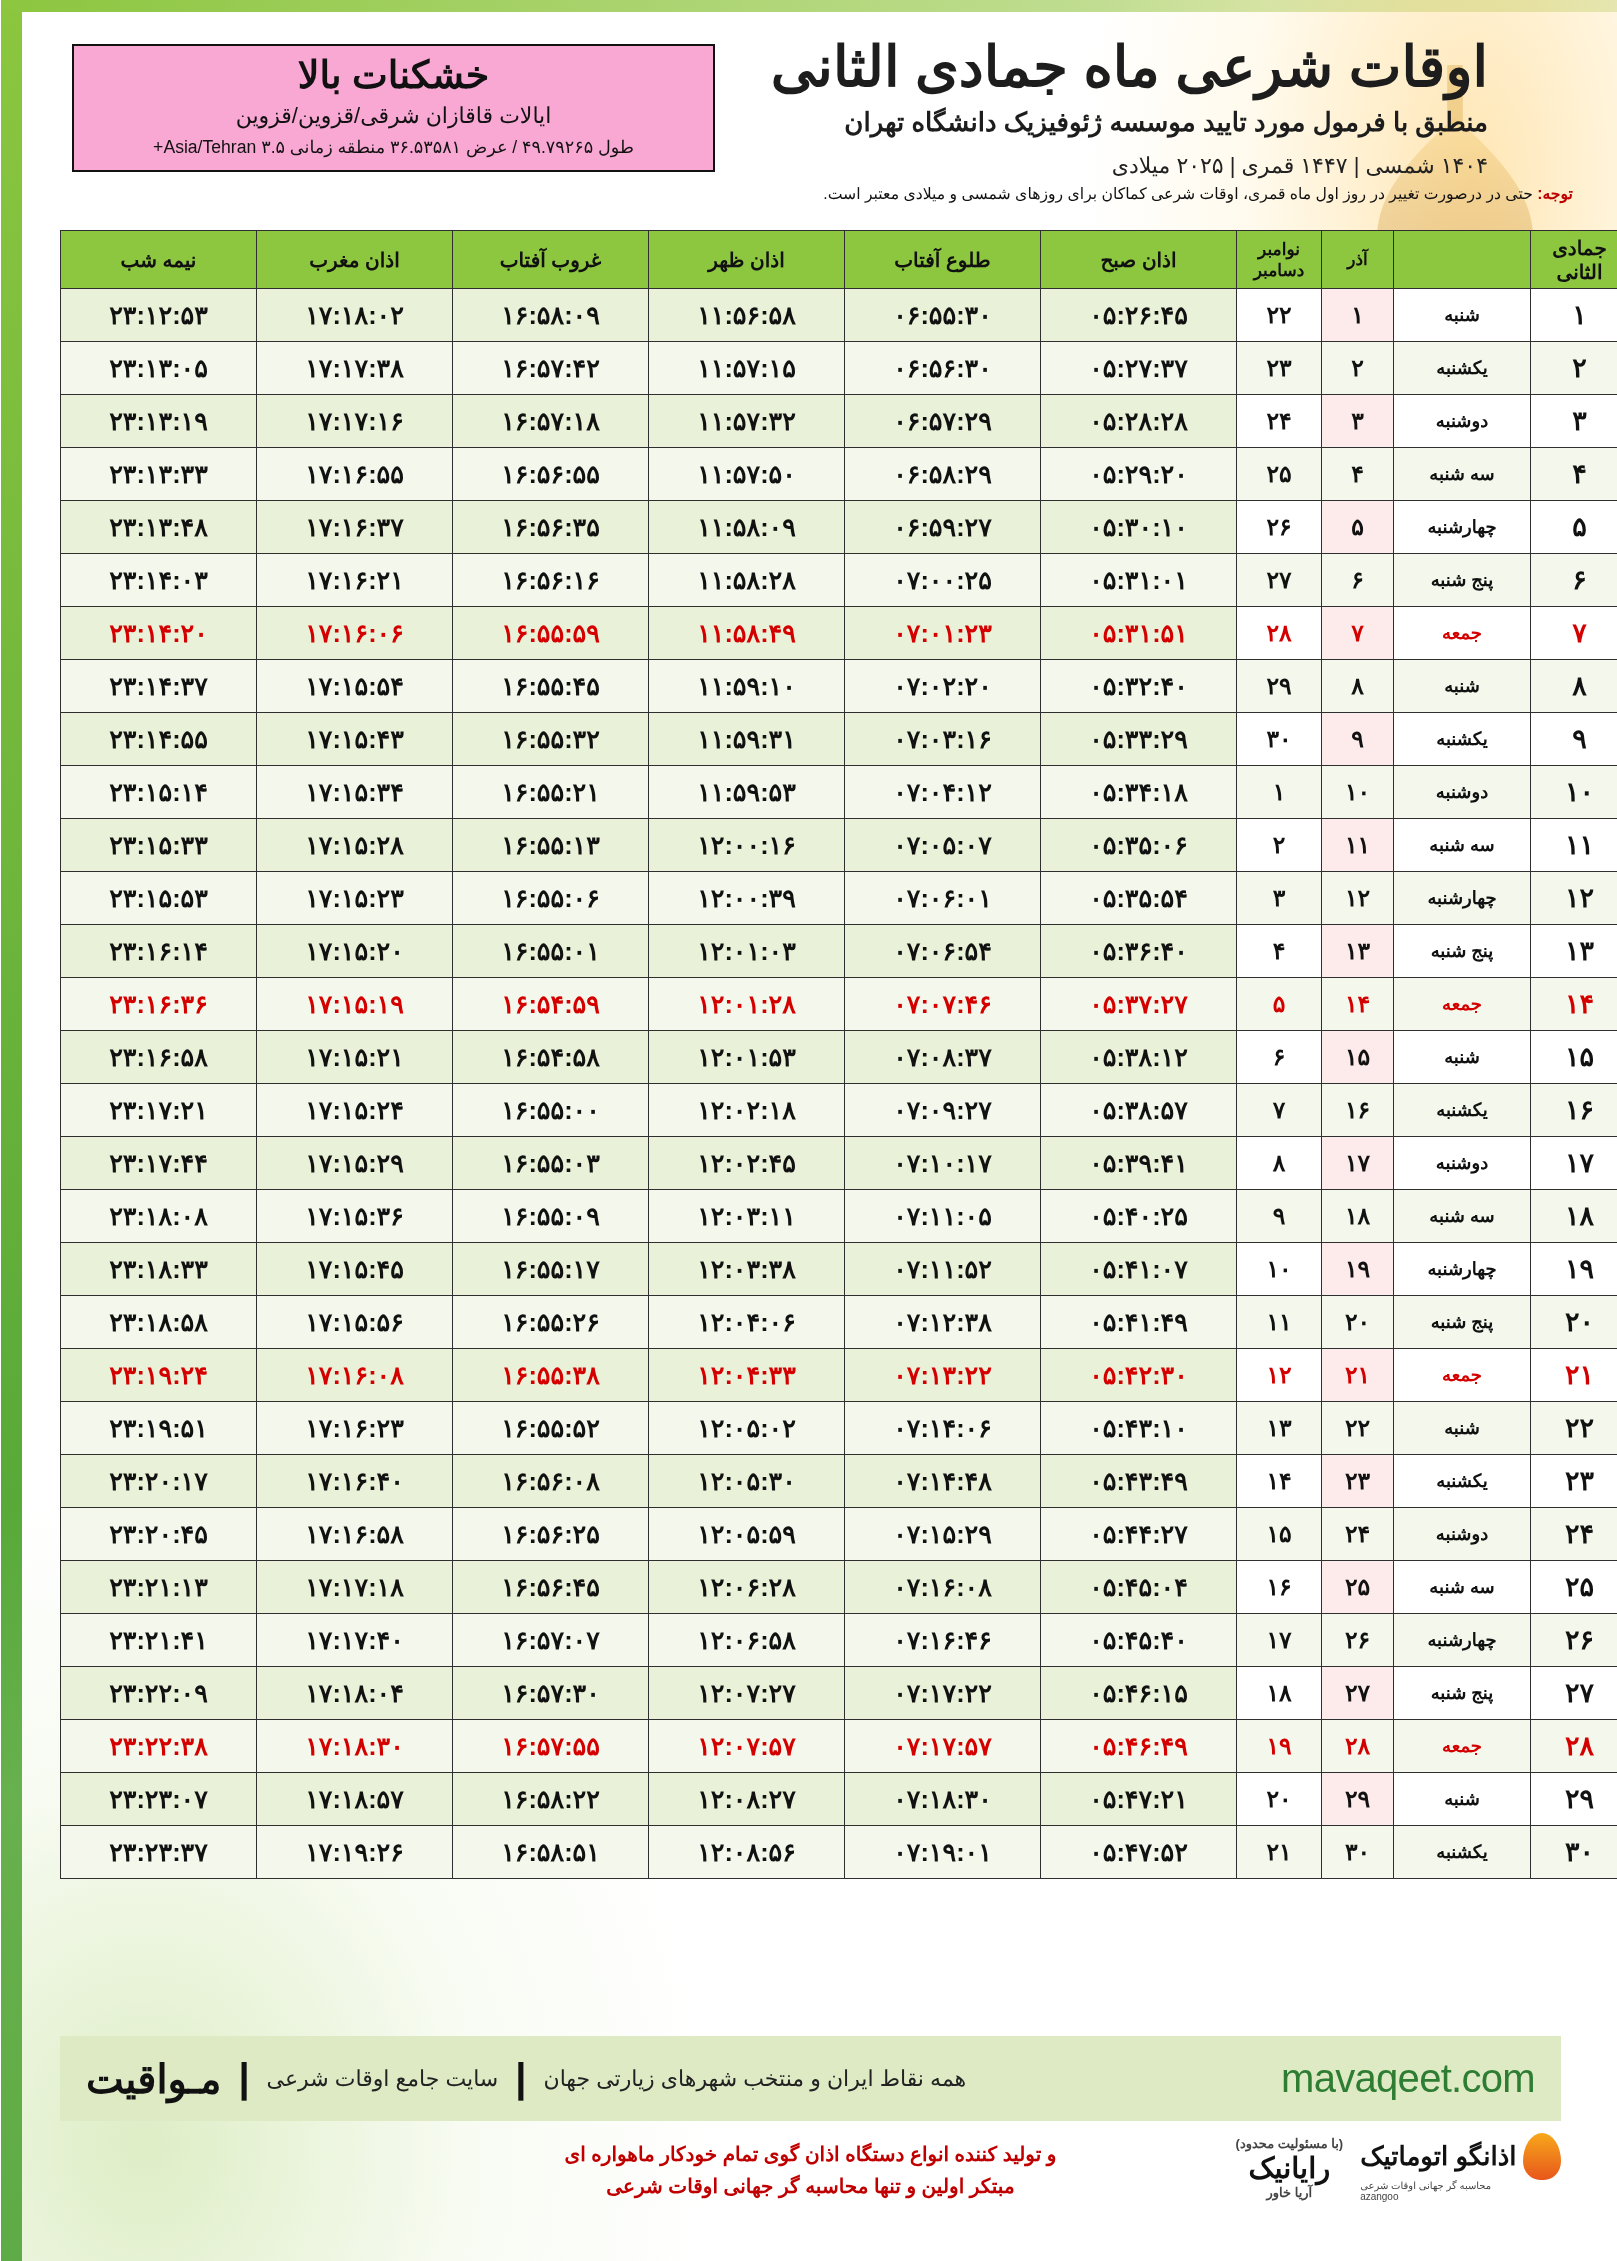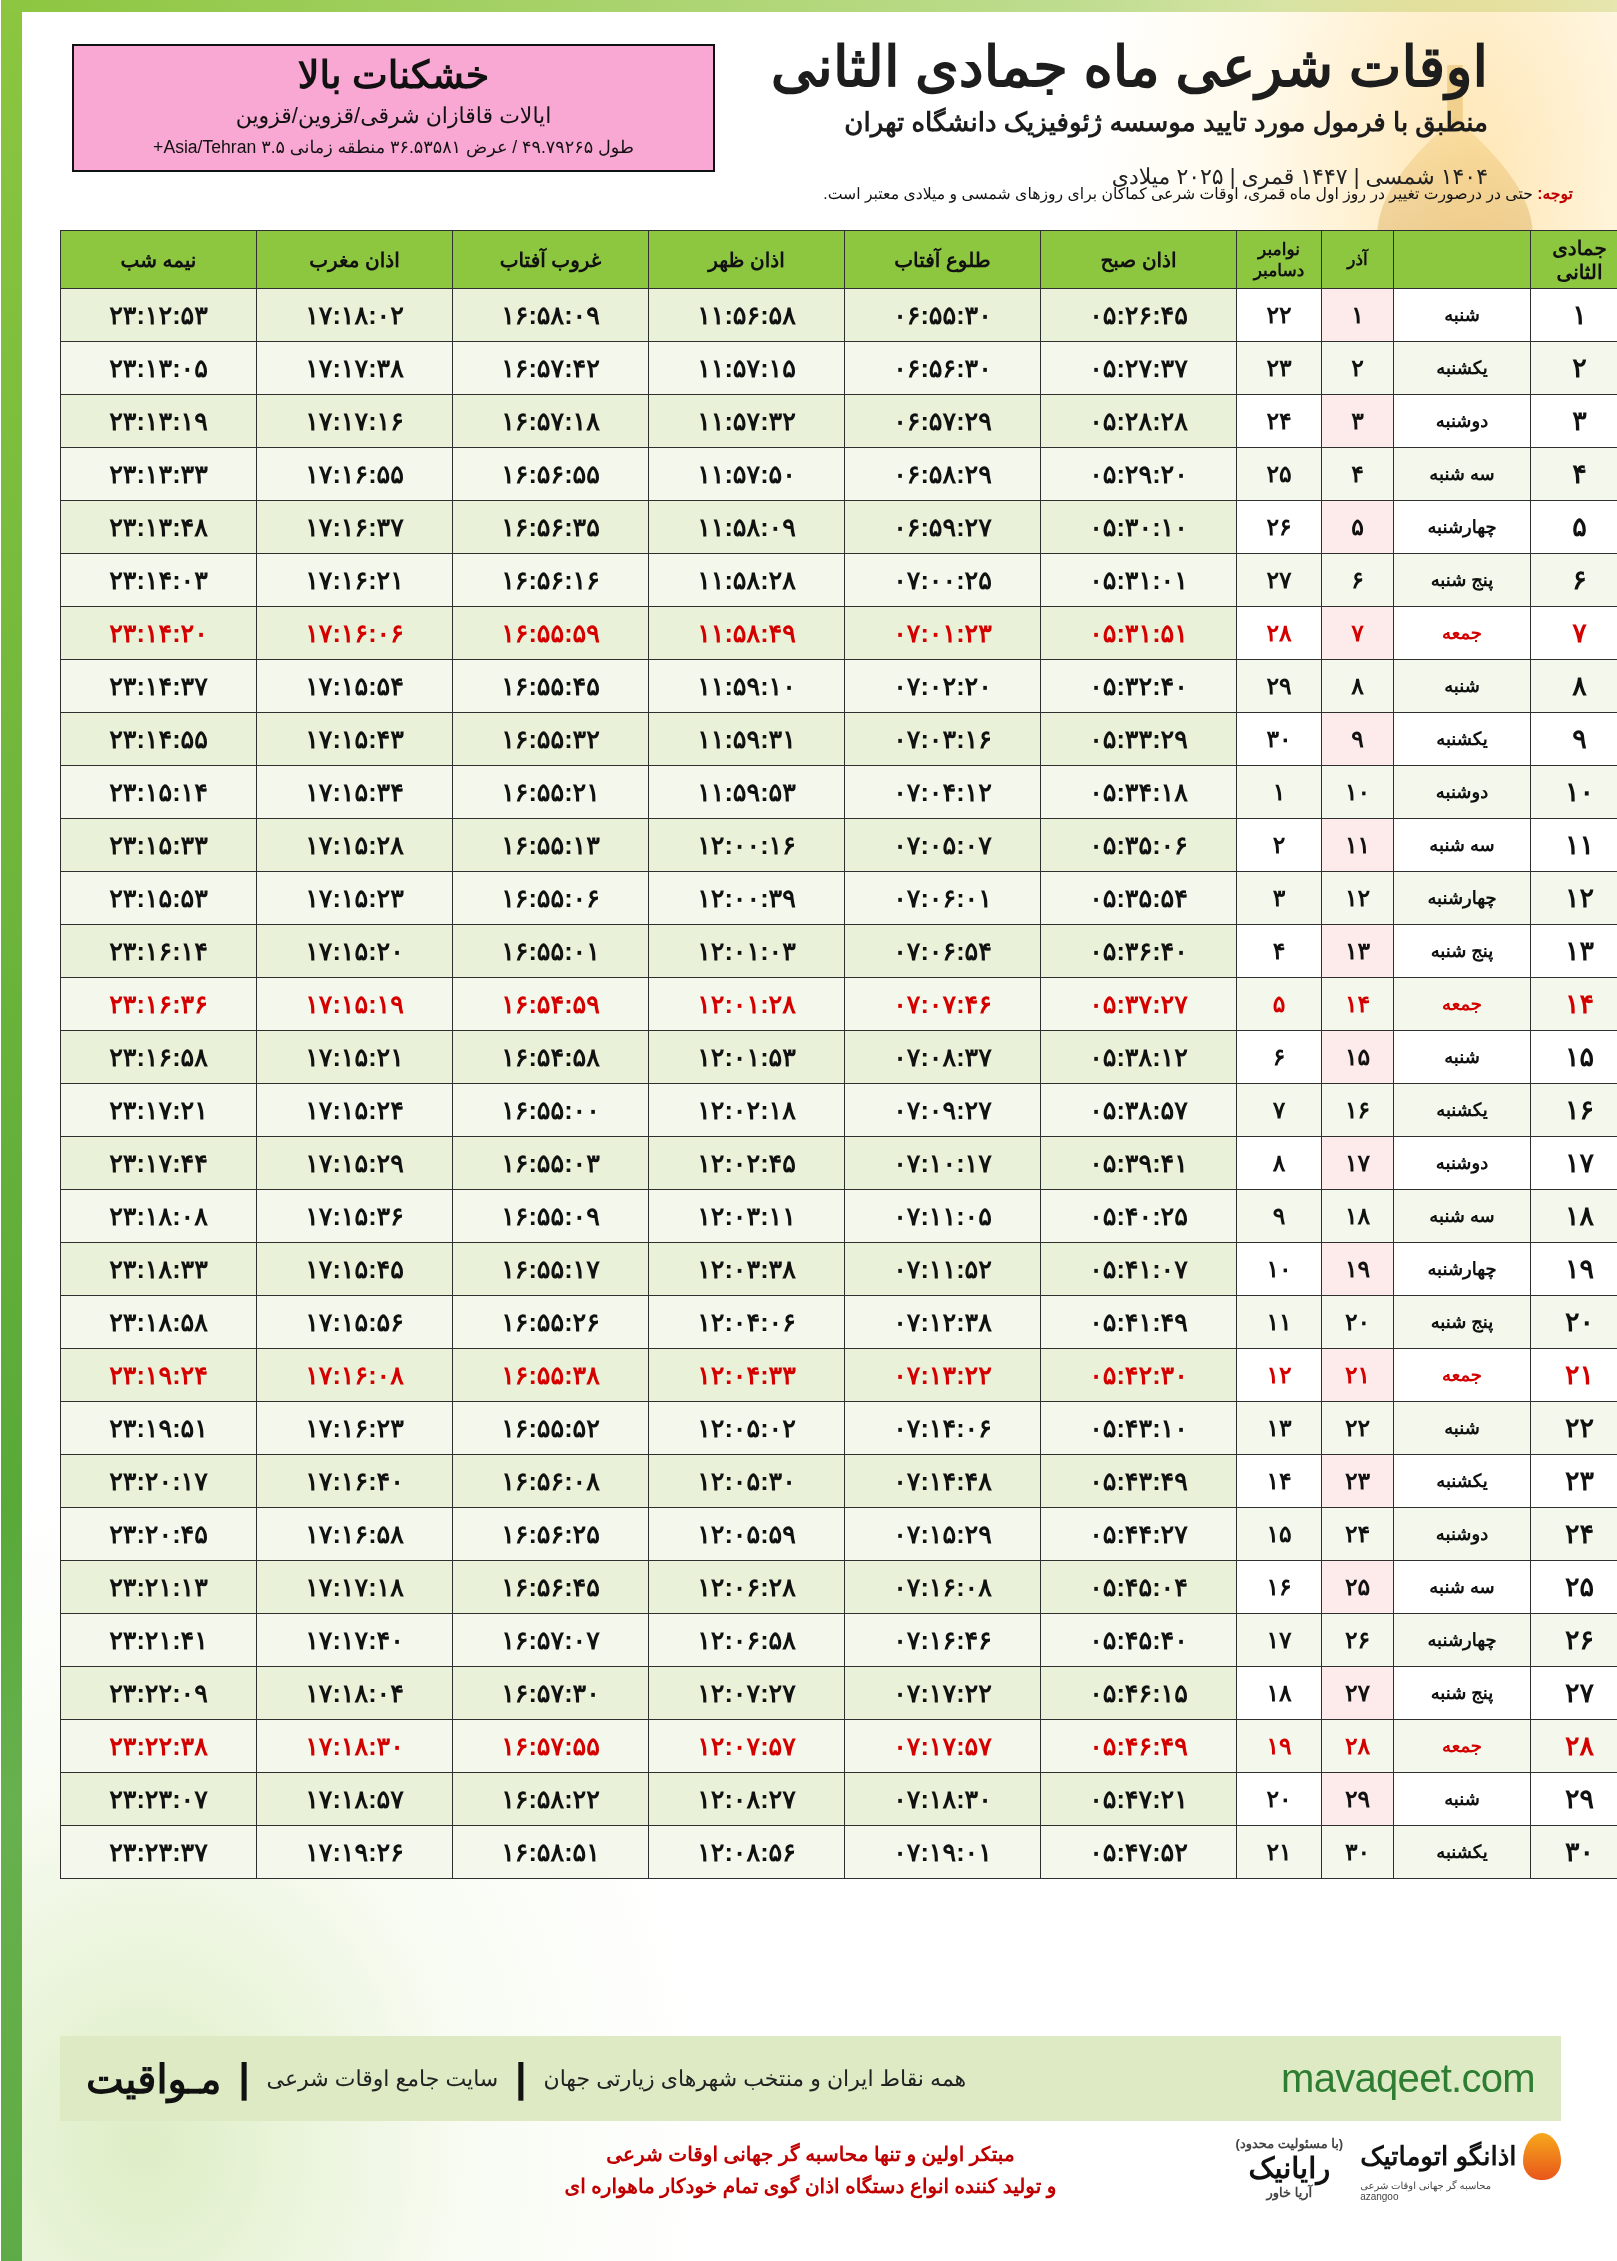--- a/index.html
+++ b/index.html
@@ -21,21 +21,21 @@
     pointer-events:none;}
   .shrine{position:absolute;right:26px;top:39px;width:274px;height:639px;opacity:.55;pointer-events:none;}
 
   .page{position:relative;width:1618px;height:2261px;}
 
   
   header{position:absolute;top:31px;right:39px;left:39px;height:189px;}
   .title-block{position:absolute;right:91px;top:6.5px;text-align:right;width:946px;}
   .main-title{font-size:56px;font-weight:bold;color:#1d1d1d;line-height:1.05;letter-spacing:-0.7px;}
   .sub-title{font-size:26px;font-weight:bold;color:#1d1d1d;margin-top:10.4px;}
-  .year-line{font-size:22px;color:#222;margin-top:26px;}
+  .year-line{font-size:22px;color:#222;margin-top:15px;}
 
   .loc-box{position:absolute;left:33px;top:13px;width:626px;border:2px solid #111;background:#f9a8d4;
     text-align:center;padding:9px 6.5px 11.7px;}
   .loc-name{font-size:38px;font-weight:bold;color:#111;line-height:1.1;}
   .loc-sub{font-size:22px;color:#111;margin-top:6.5px;}
   .loc-geo{font-size:17.6px;color:#111;margin-top:7.8px;direction:rtl;}
 
   .note{position:absolute;left:33px;top:184px;width:1540px;text-align:right;font-size:15.7px;color:#111;}
   .note b{color:#c00000;}
 
@@ -522,22 +522,22 @@
       <span class="brand-tag">همه نقاط ایران و منتخب شهرهای زیارتی جهان</span>
       <span class="brand-fa sep">|</span>
       <span class="brand-tag">سایت جامع اوقات شرعی</span>
       <span class="brand-fa sep">|</span>
       <span class="brand-fa">مـواقیت</span>
     </div>
   </div>
 
   <div class="footer-bottom">
     <div class="center-txt">
+      <div>و تولید کننده انواع دستگاه اذان گوی تمام خودکار ماهواره ای</div>
       <div>مبتکر اولین و تنها محاسبه گر جهانی اوقات شرعی</div>
-      <div>و تولید کننده انواع دستگاه اذان گوی تمام خودکار ماهواره ای</div>
     </div>
     <div class="logos">
       <div class="logo-azangoo">
         <div style="display:flex;align-items:center;">
           <span class="flame"></span>
           <span class="a1">اذانگو اتوماتیک</span>
         </div>
         <div class="a2">محاسبه گر جهانی اوقات شرعی</div>
         <div class="a2">azangoo</div>
       </div>

